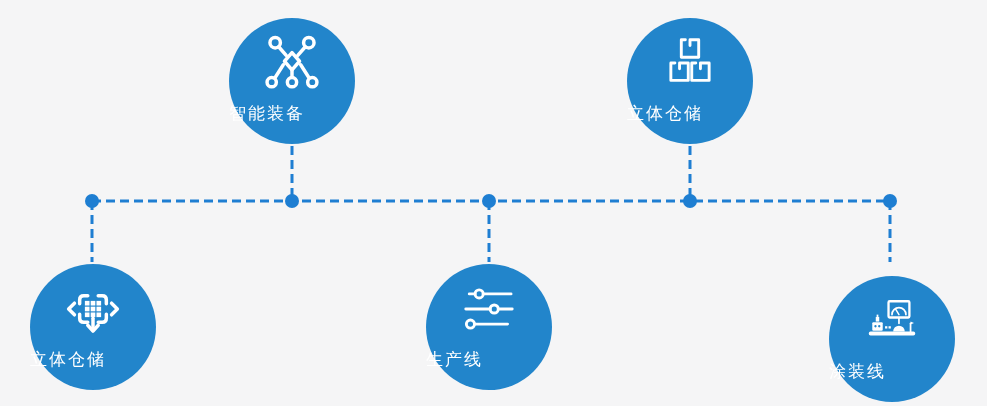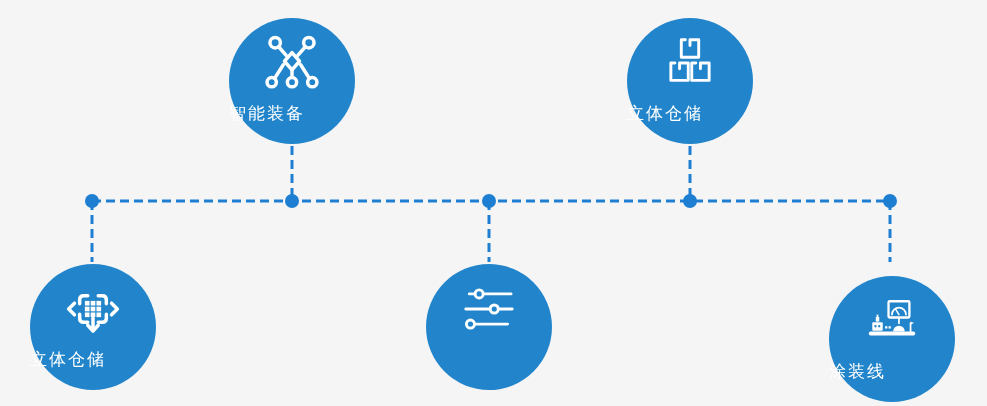--- a/index.html
+++ b/index.html
@@ -179,20 +179,21 @@
         <line class="ic-stroke" stroke-width="5" x1="16" y1="14" x2="26" y2="14"></line>
         <circle class="ic-stroke" stroke-width="5" cx="33" cy="14" r="7"></circle>
         <line class="ic-stroke" stroke-width="5" x1="40" y1="14" x2="88" y2="14"></line>
         <line class="ic-stroke" stroke-width="5" x1="10" y1="40" x2="52" y2="40"></line>
         <circle class="ic-stroke" stroke-width="5" cx="59" cy="40" r="7"></circle>
         <line class="ic-stroke" stroke-width="5" x1="66" y1="40" x2="90" y2="40"></line>
         <circle class="ic-stroke" stroke-width="5" cx="18" cy="66" r="7"></circle>
         <line class="ic-stroke" stroke-width="5" x1="25" y1="66" x2="82" y2="66"></line>
       </svg>
     </div>
+    <div class="label">生产线</div>
   </div>
 
   <div class="node node-painting">
     <div class="bubble"></div>
     <div class="icon">
       <svg viewBox="0 0 100 80" xmlns="http://www.w3.org/2000/svg">
         <rect class="ic-stroke" stroke-width="4" x="44" y="6" width="36" height="28" rx="2"></rect>
         <path class="ic-stroke" stroke-width="3" d="M50,29 A12,12 0 0 1 74,29"></path>
         <line class="ic-stroke" stroke-width="2.5" x1="62" y1="29" x2="56" y2="19"></line>
         <line class="ic-stroke" stroke-width="3" x1="62" y1="34" x2="62" y2="44"></line>

